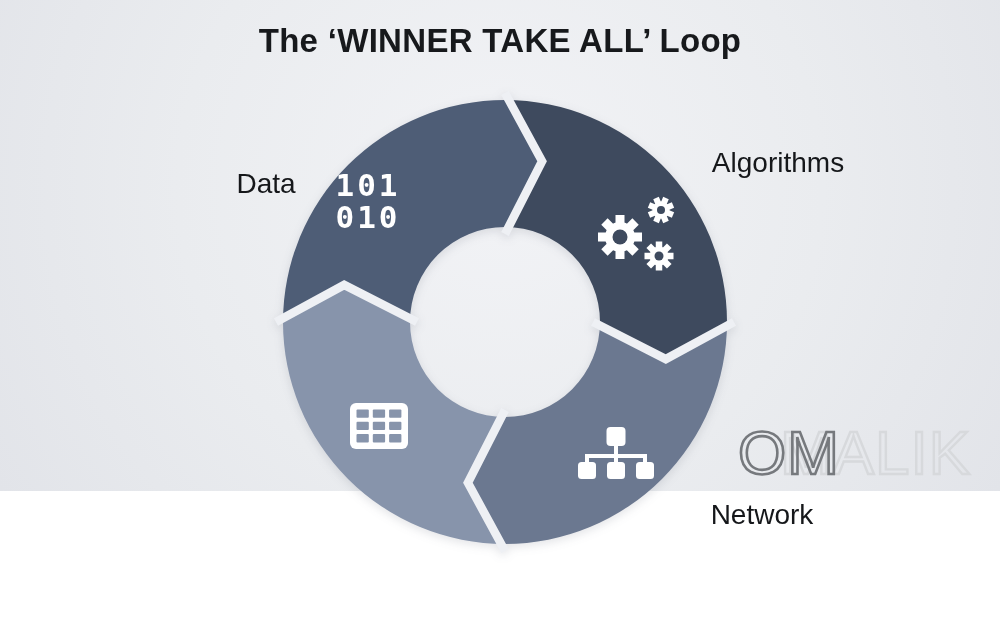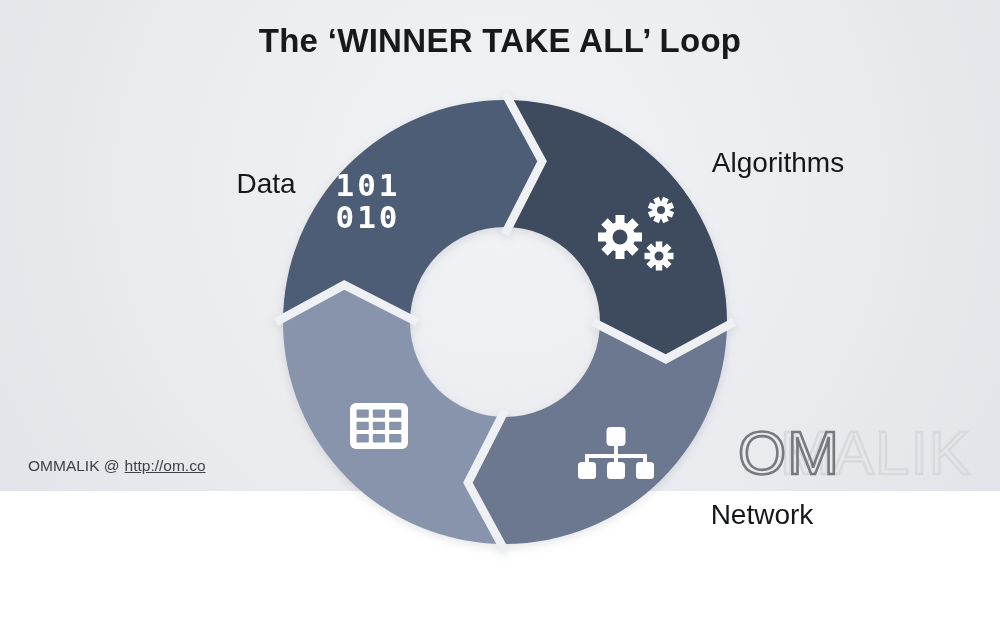--- a/index.html
+++ b/index.html
@@ -168,22 +168,19 @@
         <rect x="372.8" y="434.1" width="12.3" height="8.3" rx="1"></rect>
         <rect x="389.1" y="434.1" width="12.3" height="8.3" rx="1"></rect>
       </g>
     </g>
   </svg>
 
   <div class="seg-label label-data">Data</div>
   <div class="seg-label label-algorithms">Algorithms</div>
   <div class="seg-label label-network">Network</div>
 
-  <div class="credit">
-    <span class="prefix">OMMALIK @</span><a>http://om.co</a>
-  </div>
 
   <svg class="logo" width="256" height="70" viewBox="0 0 256 70">
     <text x="44" y="57" stroke-width="2.4" stroke="#d7d9dc">MALIK</text>
     <text x="2" y="57" stroke-width="2.6" stroke="#76797d">OM</text>
   </svg>
 
 </div>
 
 </body></html>

